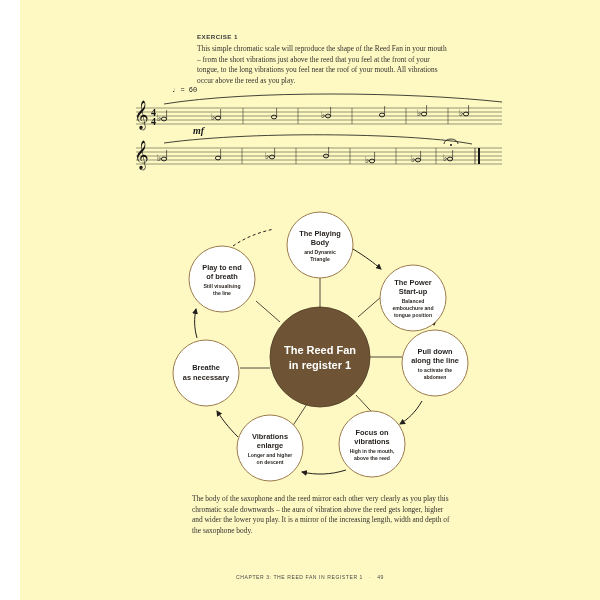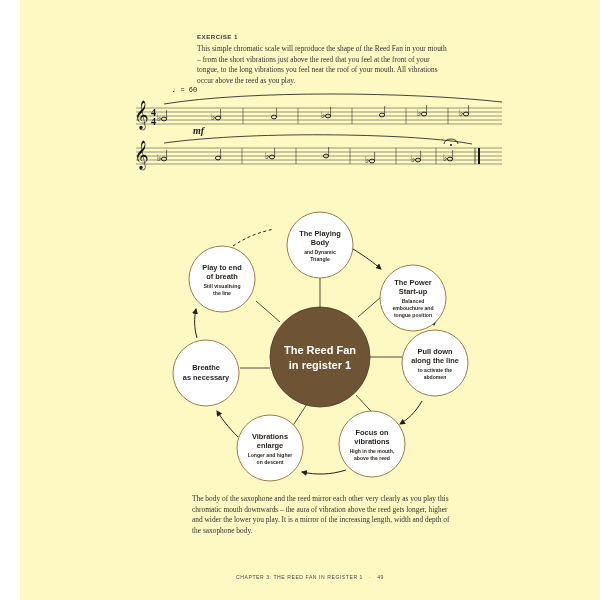--- a/index.html
+++ b/index.html
@@ -364,21 +364,21 @@
       <g>
         <circle cx="52" cy="74" r="33" fill="#ffffff" stroke="#9C7B4D" stroke-width="1"></circle>
         <text class="node-text node-title" x="52" y="65">Play to end</text>
         <text class="node-text node-title" x="52" y="74">of breath</text>
         <text class="node-text node-sub" x="52" y="83">Still visualising</text>
         <text class="node-text node-sub" x="52" y="90">the line</text>
       </g>
     </svg>
   </div>
 
-  <div class="closing-para">The body of the saxophone and the reed mirror each other very clearly as you play this chromatic mouth downwards – the aura of vibration above the reed gets longer, higher and wider the lower you play. It is a mirror of the increasing length, width and depth of the saxophone body.</div>
+  <div class="closing-para">The body of the saxophone and the reed mirror each other very clearly as you play this chromatic scale downwards – the aura of vibration above the reed gets longer, higher and wider the lower you play. It is a mirror of the increasing length, width and depth of the saxophone body.</div>
 
   <div class="footer">
     <span>CHAPTER 3: THE REED FAN IN REGISTER 1</span>
     <span class="sep">·</span>
     <span>49</span>
   </div>
 
 </div>
 
 </body></html>

